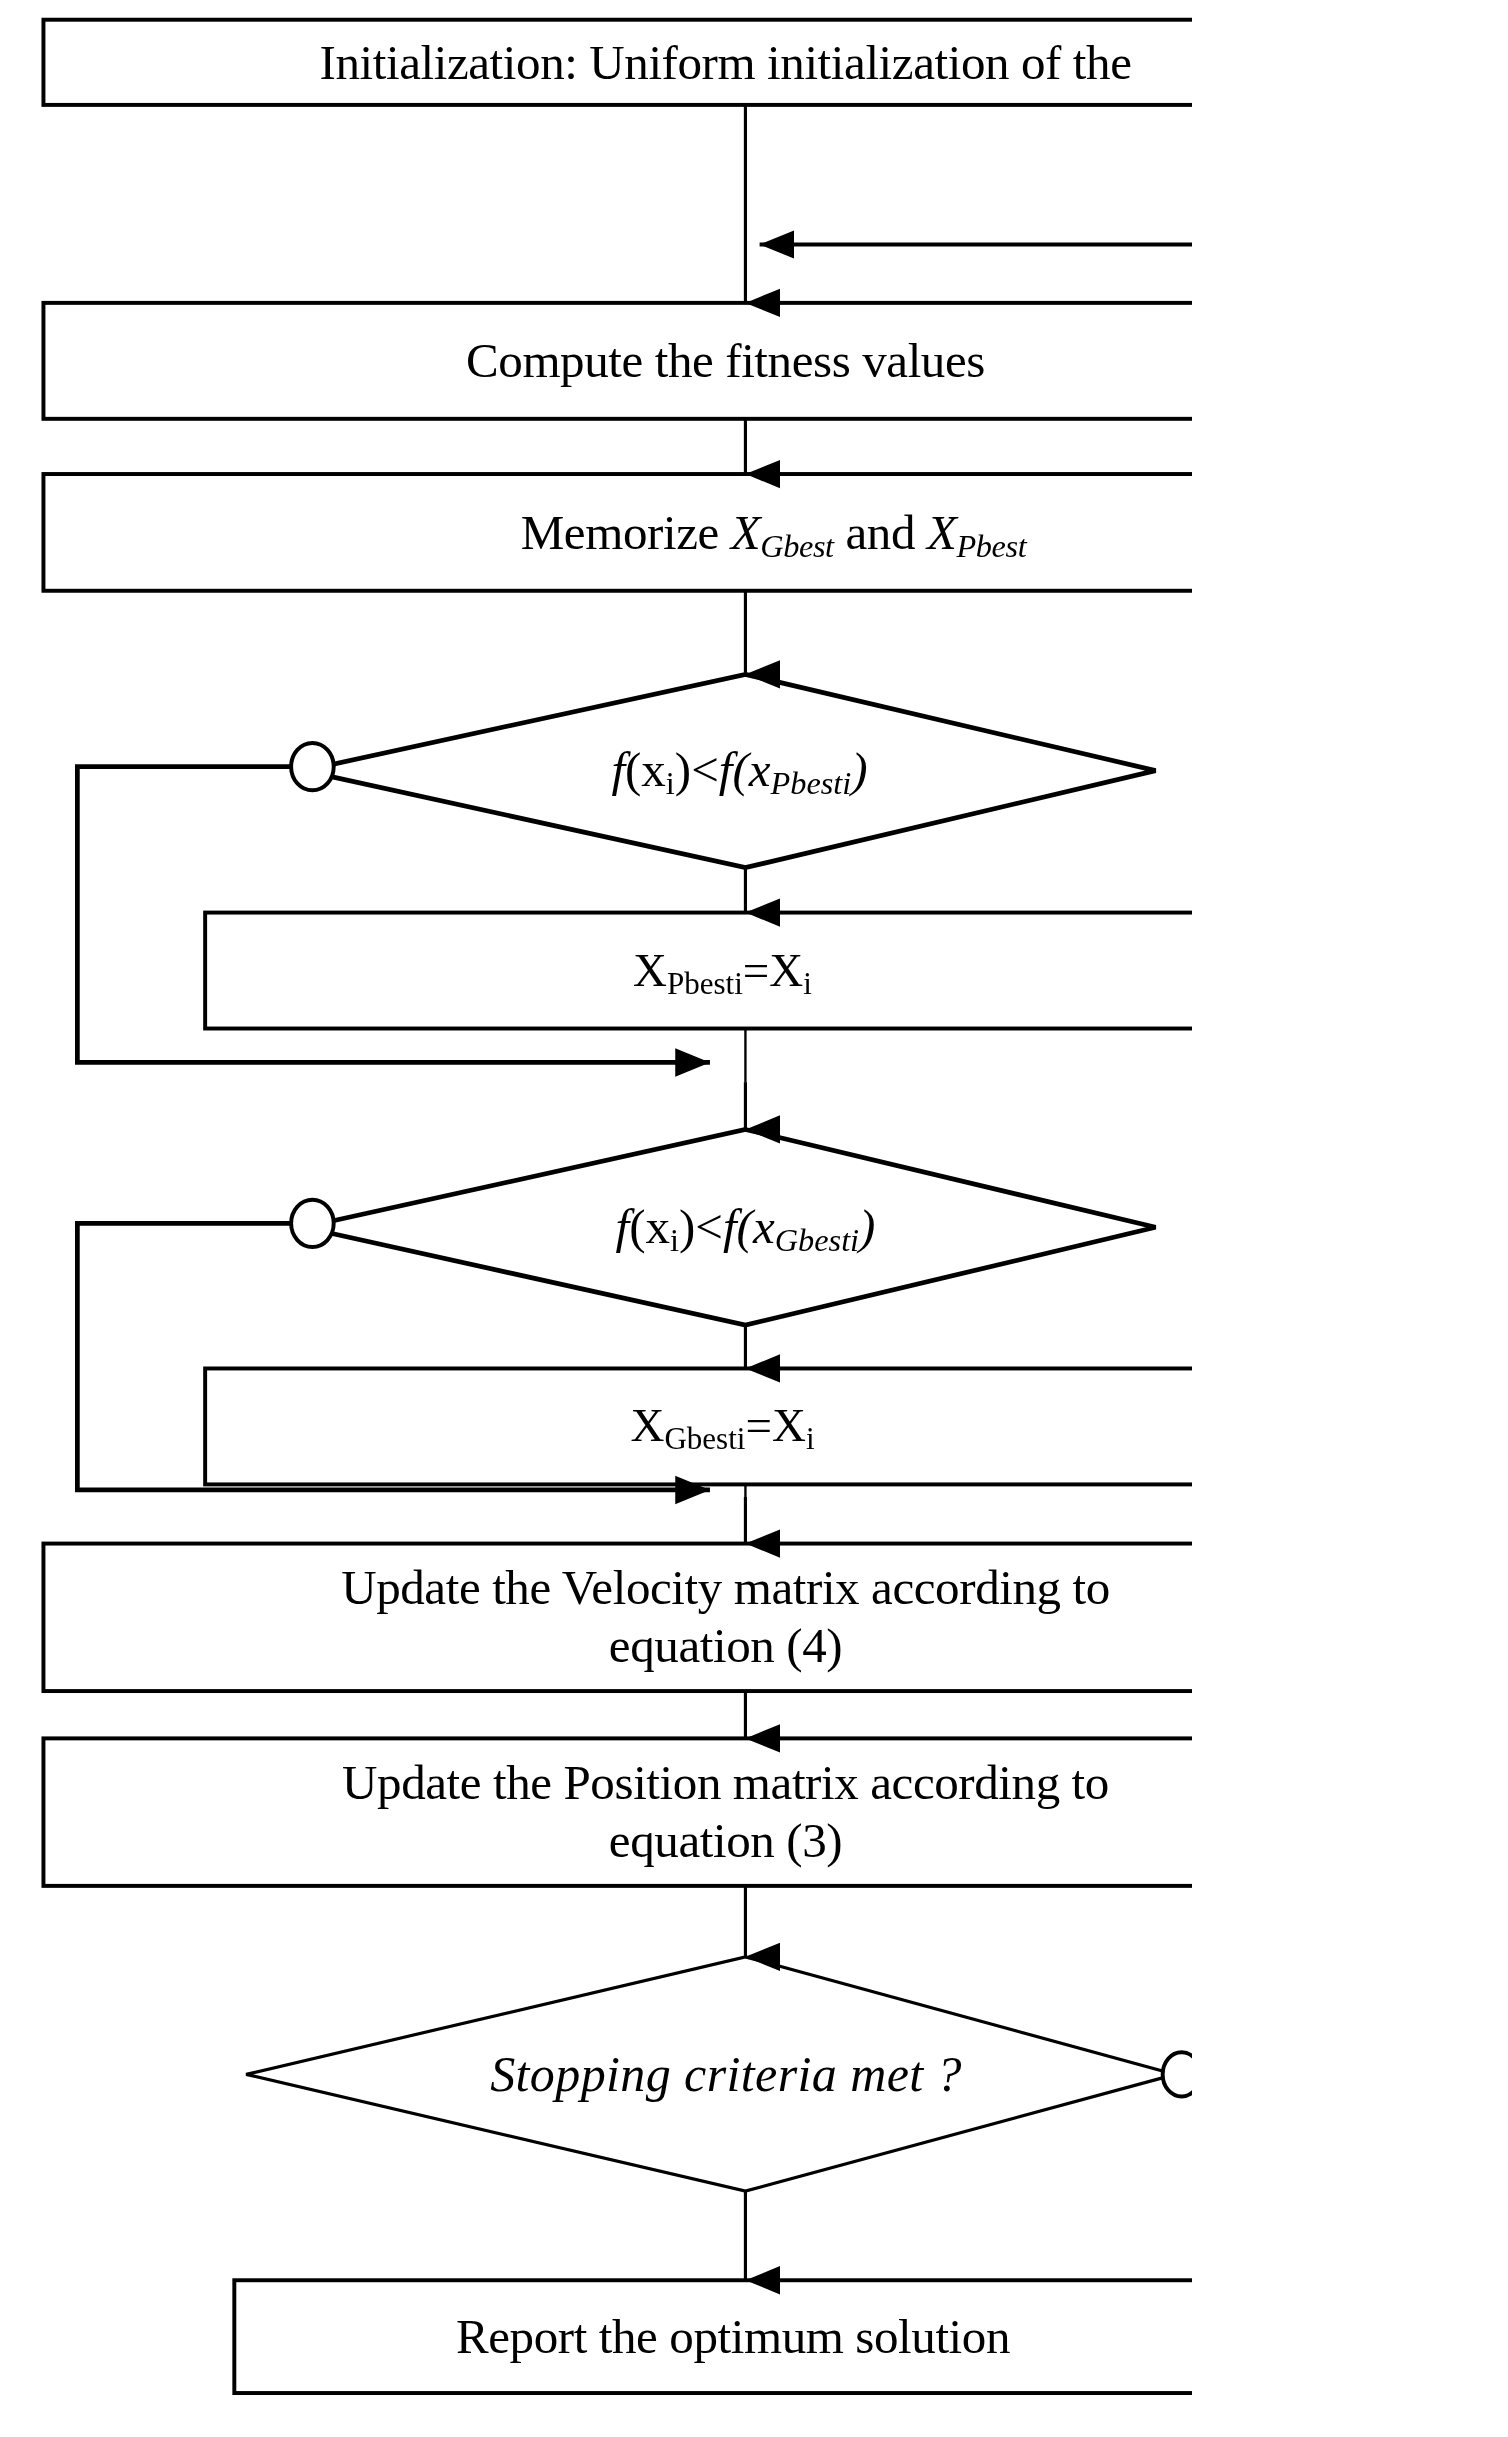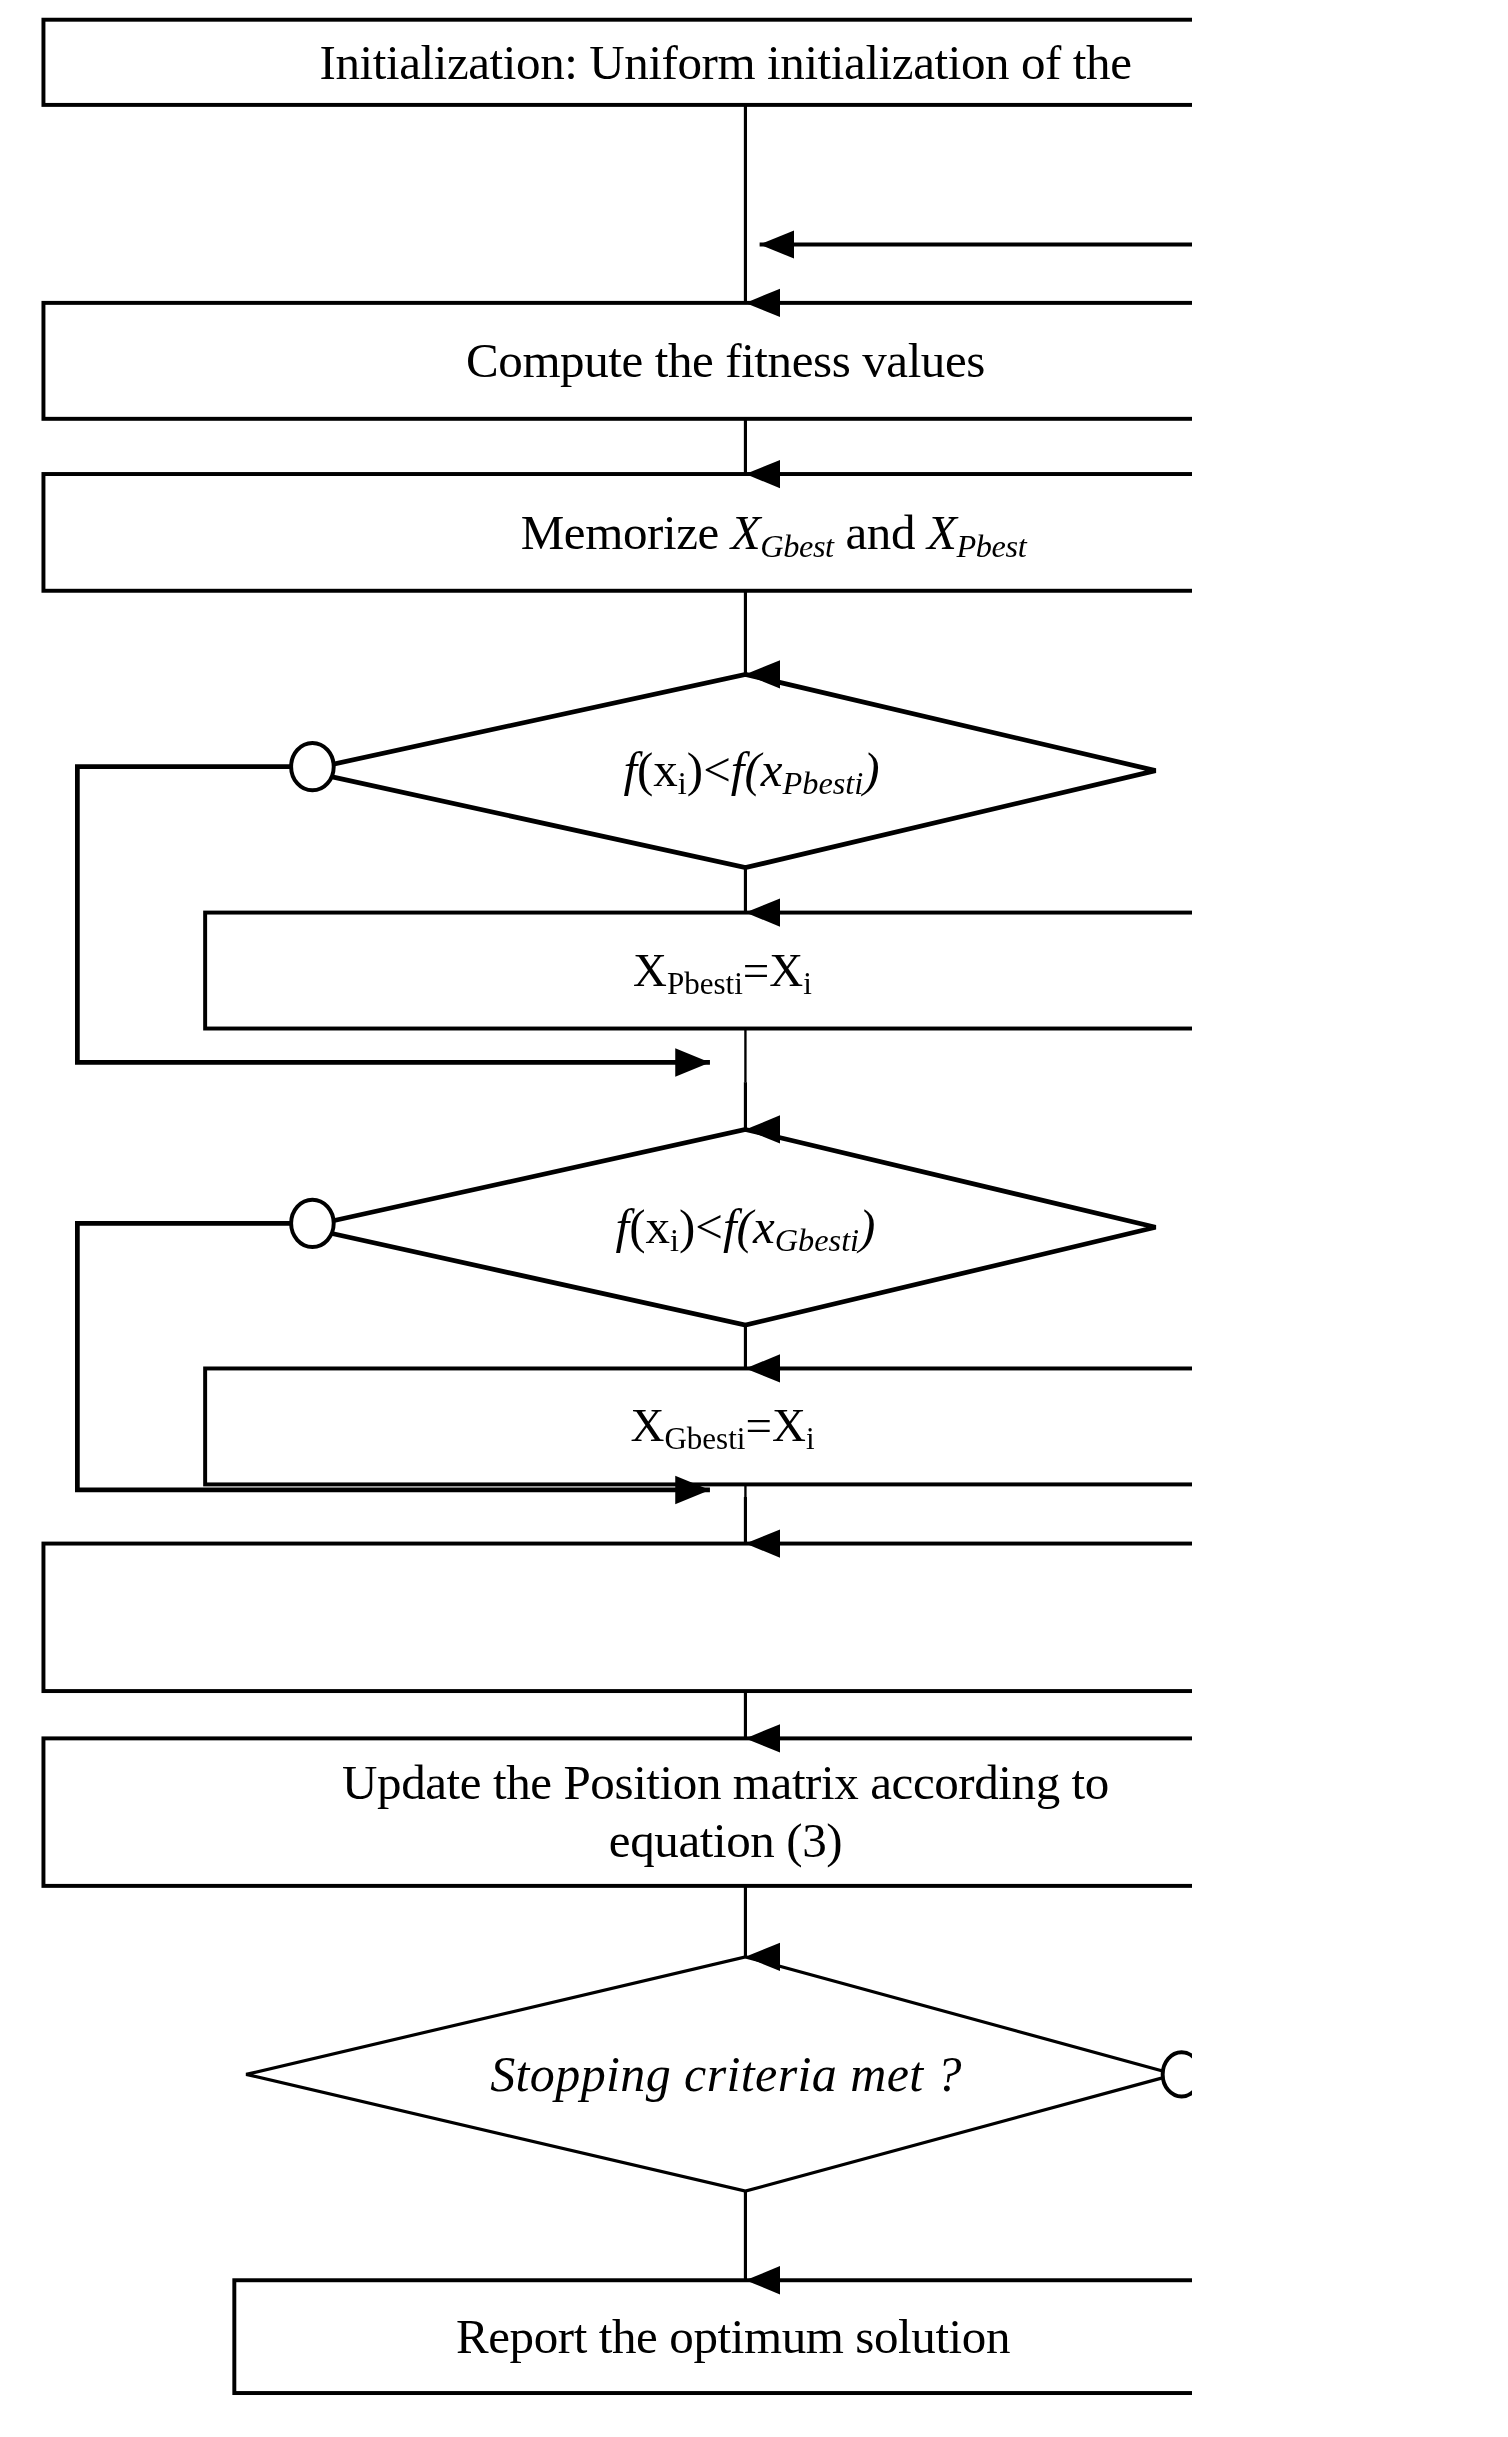--- a/index.html
+++ b/index.html
@@ -164,21 +164,21 @@
       <div>Compute the fitness values</div>
     </div>
   </div>
 
   <div class="node-label" style="left:43px; top:474px; width:1365px; height:117px;padding-left:48px;">
     <div class="lbl-inner proc-text">
       <span>Memorize </span><span class="it">X</span><sub class="it">Gbest</sub><span> and </span><span class="it">X</span><sub class="it">Pbest</sub>
     </div>
   </div>
 
-  <div class="node-label" style="left:424px; top:722px; width:655px; height:95px;">
+  <div class="node-label" style="left:412px; top:722px; width:655px; height:95px;">
     <div class="lbl-inner cond-text">
       <span>f</span><span class="up">(x</span><sub class="up">i</sub><span class="up">)</span><span class="up">&lt;</span><span>f</span><span>(x</span><sub>Pbesti</sub><span>)</span>
     </div>
   </div>
 
   <div class="node-label" style="left:205px; top:913px; width:1035px; height:116px;">
     <div class="lbl-inner assign-text">
       <span>X</span><sub>Pbesti</sub><span>=</span><span>X</span><sub>i</sub>
     </div>
   </div>
@@ -188,20 +188,26 @@
       <span>f</span><span class="up">(x</span><sub class="up">i</sub><span class="up">)</span><span class="up">&lt;</span><span>f</span><span>(x</span><sub>Gbesti</sub><span>)</span>
     </div>
   </div>
 
   <div class="node-label" style="left:205px; top:1368px; width:1035px; height:116px;">
     <div class="lbl-inner assign-text">
       <span>X</span><sub>Gbesti</sub><span>=</span><span>X</span><sub>i</sub>
     </div>
   </div>
 
+  <div class="node-label" style="left:43px; top:1543px; width:1365px; height:147px;">
+    <div class="lbl-inner proc-text">
+      <div>Update the Velocity matrix according to</div>
+      <div>equation (4)</div>
+    </div>
+  </div>
 
   <div class="node-label" style="left:43px; top:1738px; width:1365px; height:147px;">
     <div class="lbl-inner proc-text">
       <div>Update the Position matrix according to</div>
       <div>equation (3)</div>
     </div>
   </div>
 
   <div class="node-label" style="left:300px; top:2027px; width:852px; height:95px;">
     <div class="lbl-inner stop-text">

